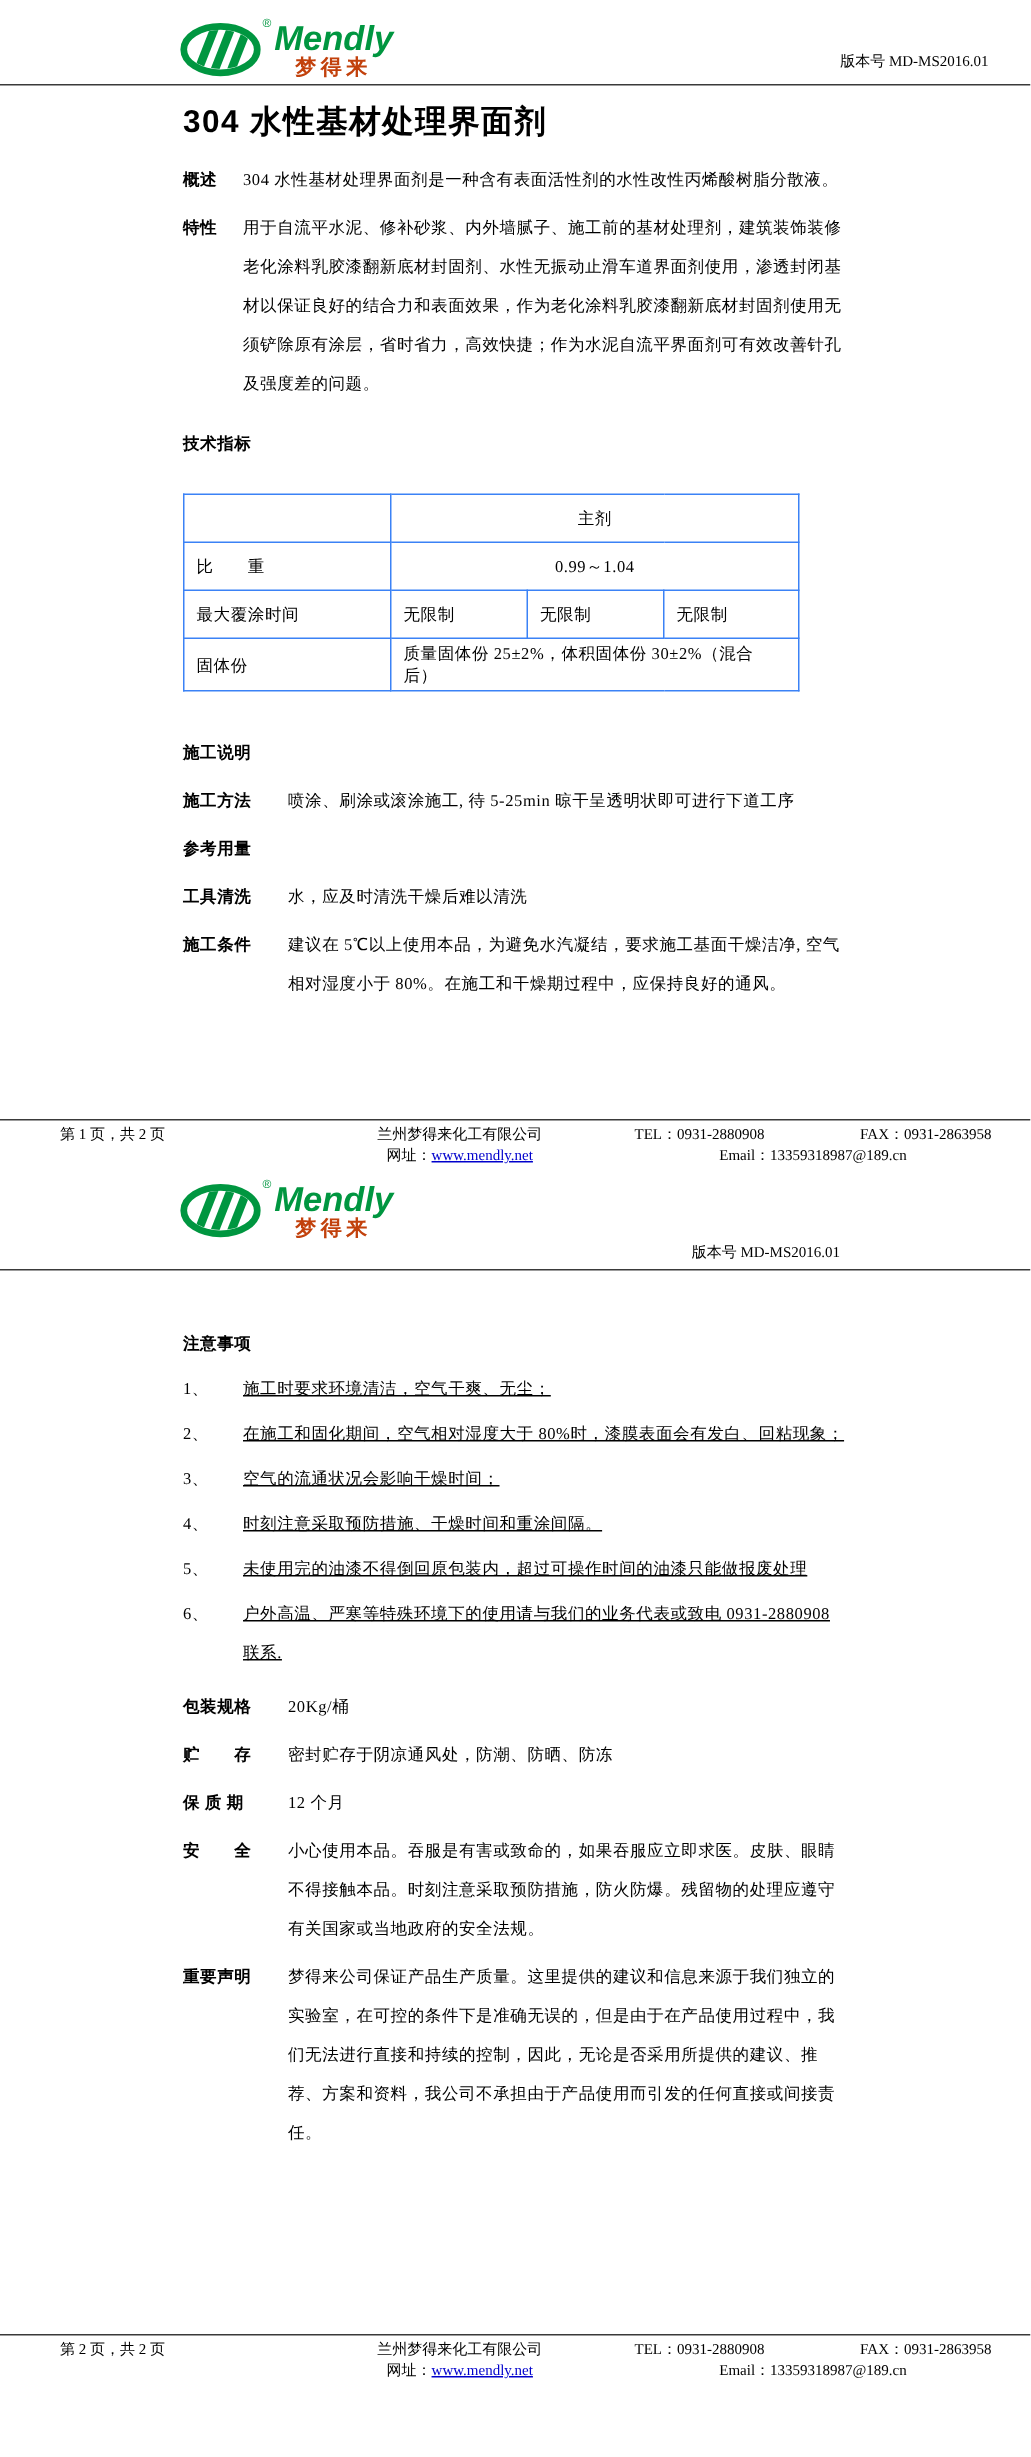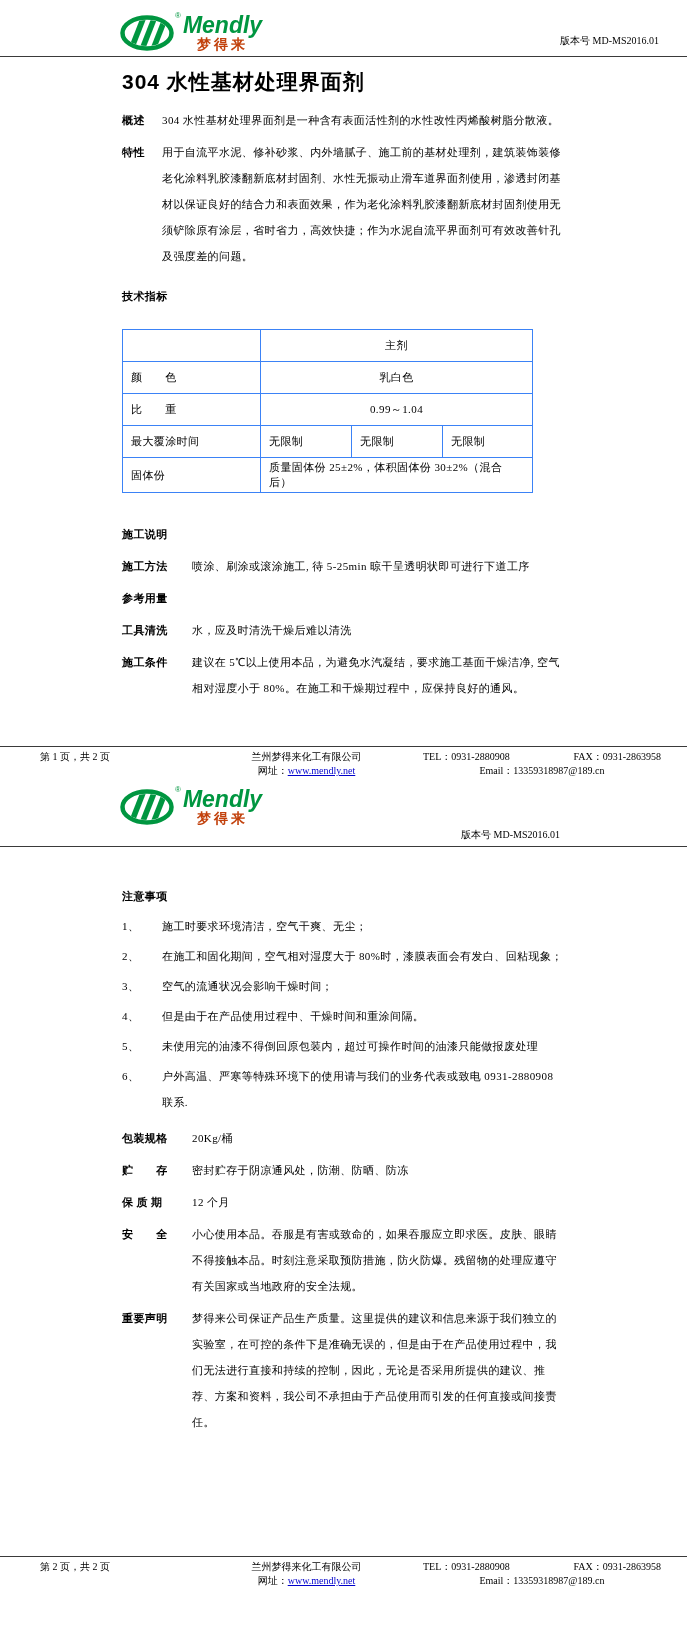--- a/index.html
+++ b/index.html
@@ -36,21 +36,21 @@
 
   .sec-heading { font-weight:bold; line-height:26px; margin-top:14px; letter-spacing:0.4px; }
 
   table.spec { border-collapse:collapse; margin-top:20px; width:410px; table-layout:fixed; }
   table.spec td { border:1px solid #3b82f6; height:27px; padding:2px 8px; font-size:11px; letter-spacing:0.4px; vertical-align:middle;margin-left:47px; }
   table.spec .c { text-align:center; }
   col.c0 { width:138px; } col.c1 { width:91px; } col.c2 { width:91px; } col.c3 { width:90px; }
 
   .note { display:flex; margin-top:4px; line-height:26px; letter-spacing:0.4px; }
   .note .num { flex:none; width:40px; }
-  .note .txt { flex:1; }
+  .note .txt { flex:1;text-decoration:underline; }
 
   
   .footer { position:absolute; left:0; right:0; }
   #page-1 .footer { bottom:2px; }
   #page-2 .footer { bottom:50px; }
   .ftr-rule { border:none; border-top:1px solid #3a3a3a; margin:0 0 2px 0; }
   .ftr-content { display:flex; padding:1px 26px 0 40px; font-size:10px; line-height:14px; }
   .ftr-left { flex:none; width:150px; }
   .ftr-center { flex:1; text-align:center; }
   .ftr-right { flex:none; width:238px; text-align:left; }
@@ -109,24 +109,20 @@
           <col class="c1">
           <col class="c2">
           <col class="c3">
         </colgroup>
       <tbody>
           <tr>
         <td></td>
         <td class="c" colspan="3">主剂</td>
       </tr>
       <tr>
-        <td>颜　　色</td>
-        <td class="c" colspan="3">乳白色</td>
-      </tr>
-      <tr>
         <td>比　　重</td>
         <td class="c" colspan="3">0.99～1.04</td>
       </tr>
       <tr>
         <td>最大覆涂时间</td>
         <td>无限制</td>
         <td>无限制</td>
         <td>无限制</td>
       </tr>
       <tr>
@@ -213,21 +209,21 @@
     <div class="note">
       <span class="num">2、</span>
       <span class="txt">在施工和固化期间，空气相对湿度大于 80%时，漆膜表面会有发白、回粘现象；</span>
     </div>
     <div class="note">
       <span class="num">3、</span>
       <span class="txt">空气的流通状况会影响干燥时间；</span>
     </div>
     <div class="note">
       <span class="num">4、</span>
-      <span class="txt">但是由于在产品使用过程中、干燥时间和重涂间隔。</span>
+      <span class="txt">时刻注意采取预防措施、干燥时间和重涂间隔。</span>
     </div>
     <div class="note">
       <span class="num">5、</span>
       <span class="txt">未使用完的油漆不得倒回原包装内，超过可操作时间的油漆只能做报废处理</span>
     </div>
     <div class="note">
       <span class="num">6、</span>
       <span class="txt">户外高温、严寒等特殊环境下的使用请与我们的业务代表或致电 0931-2880908 联系.</span>
     </div>
 

